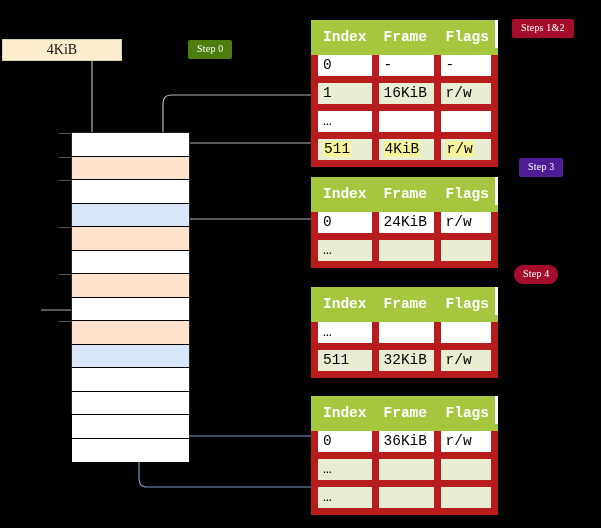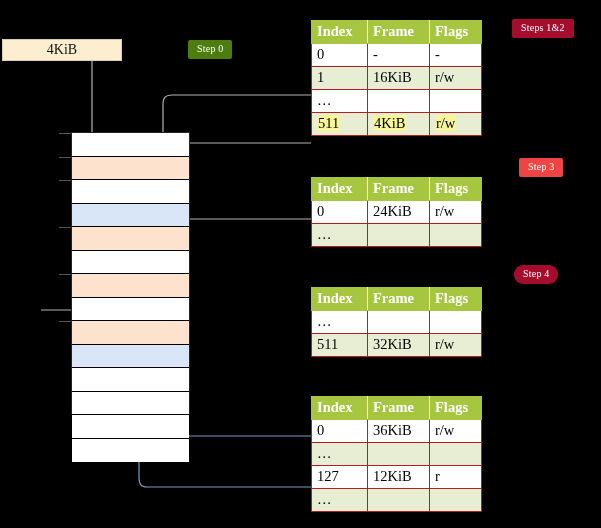--- a/index.html
+++ b/index.html
@@ -68,27 +68,28 @@
   .ptable{
     position:absolute;
     border-collapse:collapse;
     border-spacing:0;
     background:#ffffff;
     font-size:14.5px;
     color:#000000;
     box-shadow:1px 1px 0 rgba(0,0,0,.25);
   }
   .ptable td,.ptable th{
-    border:1px solid #b91c1c;
+    border:7px solid #b91c1c;
     padding:2px 5px 3px 5px;
     height:20px;
     text-align:left;
     vertical-align:middle;
     font-weight:normal;
     box-sizing:border-box;
+    font-family:Liberation Mono, monospace;
   }
   .ptable thead th{
     background:#a7c63f;
     color:#ffffff;
     font-weight:bold;
     font-size:14.5px;
     border-color:#a7c63f;
     border-right:1px solid #ffffff;
   }
   .ptable thead th:last-child{border-right:1px solid #a7c63f;}
@@ -272,34 +273,29 @@
           <tr>
             <td class="c-index">0</td>
             <td class="c-frame">36KiB</td>
             <td class="c-flags">r/w</td>
           </tr>
           <tr class="alt">
             <td class="c-index">…</td>
             <td class="c-frame"></td>
             <td class="c-flags"></td>
           </tr>
-          <tr>
-            <td class="c-index">127</td>
-            <td class="c-frame">12KiB</td>
-            <td class="c-flags">r</td>
-          </tr>
           <tr class="alt">
             <td class="c-index">…</td>
             <td class="c-frame"></td>
             <td class="c-flags"></td>
           </tr>
         </tbody>
       </table>
     </div>
 
   <div id="badges">
       <div class="badge serifish" style="left: 188px; top: 40px; background: #4d7c0f;">Step 0</div>
       <div class="badge serifish" style="left: 512px; top: 19px; background: rgb(165, 13, 45);">Steps 1&amp;2</div>
-      <div class="badge serifish" style="left: 519px; top: 158px; background: #ef4444;">Step 3</div>
+      <div class="badge serifish" style="left: 519px; top: 158px; background: #4c1d95;">Step 3</div>
       <div class="badge serifish" style="left: 514px; top: 265px; background: rgb(165, 13, 45); border-radius: 9px;">Step 4</div>
     </div>
 
 </div>
 
 </body></html>

